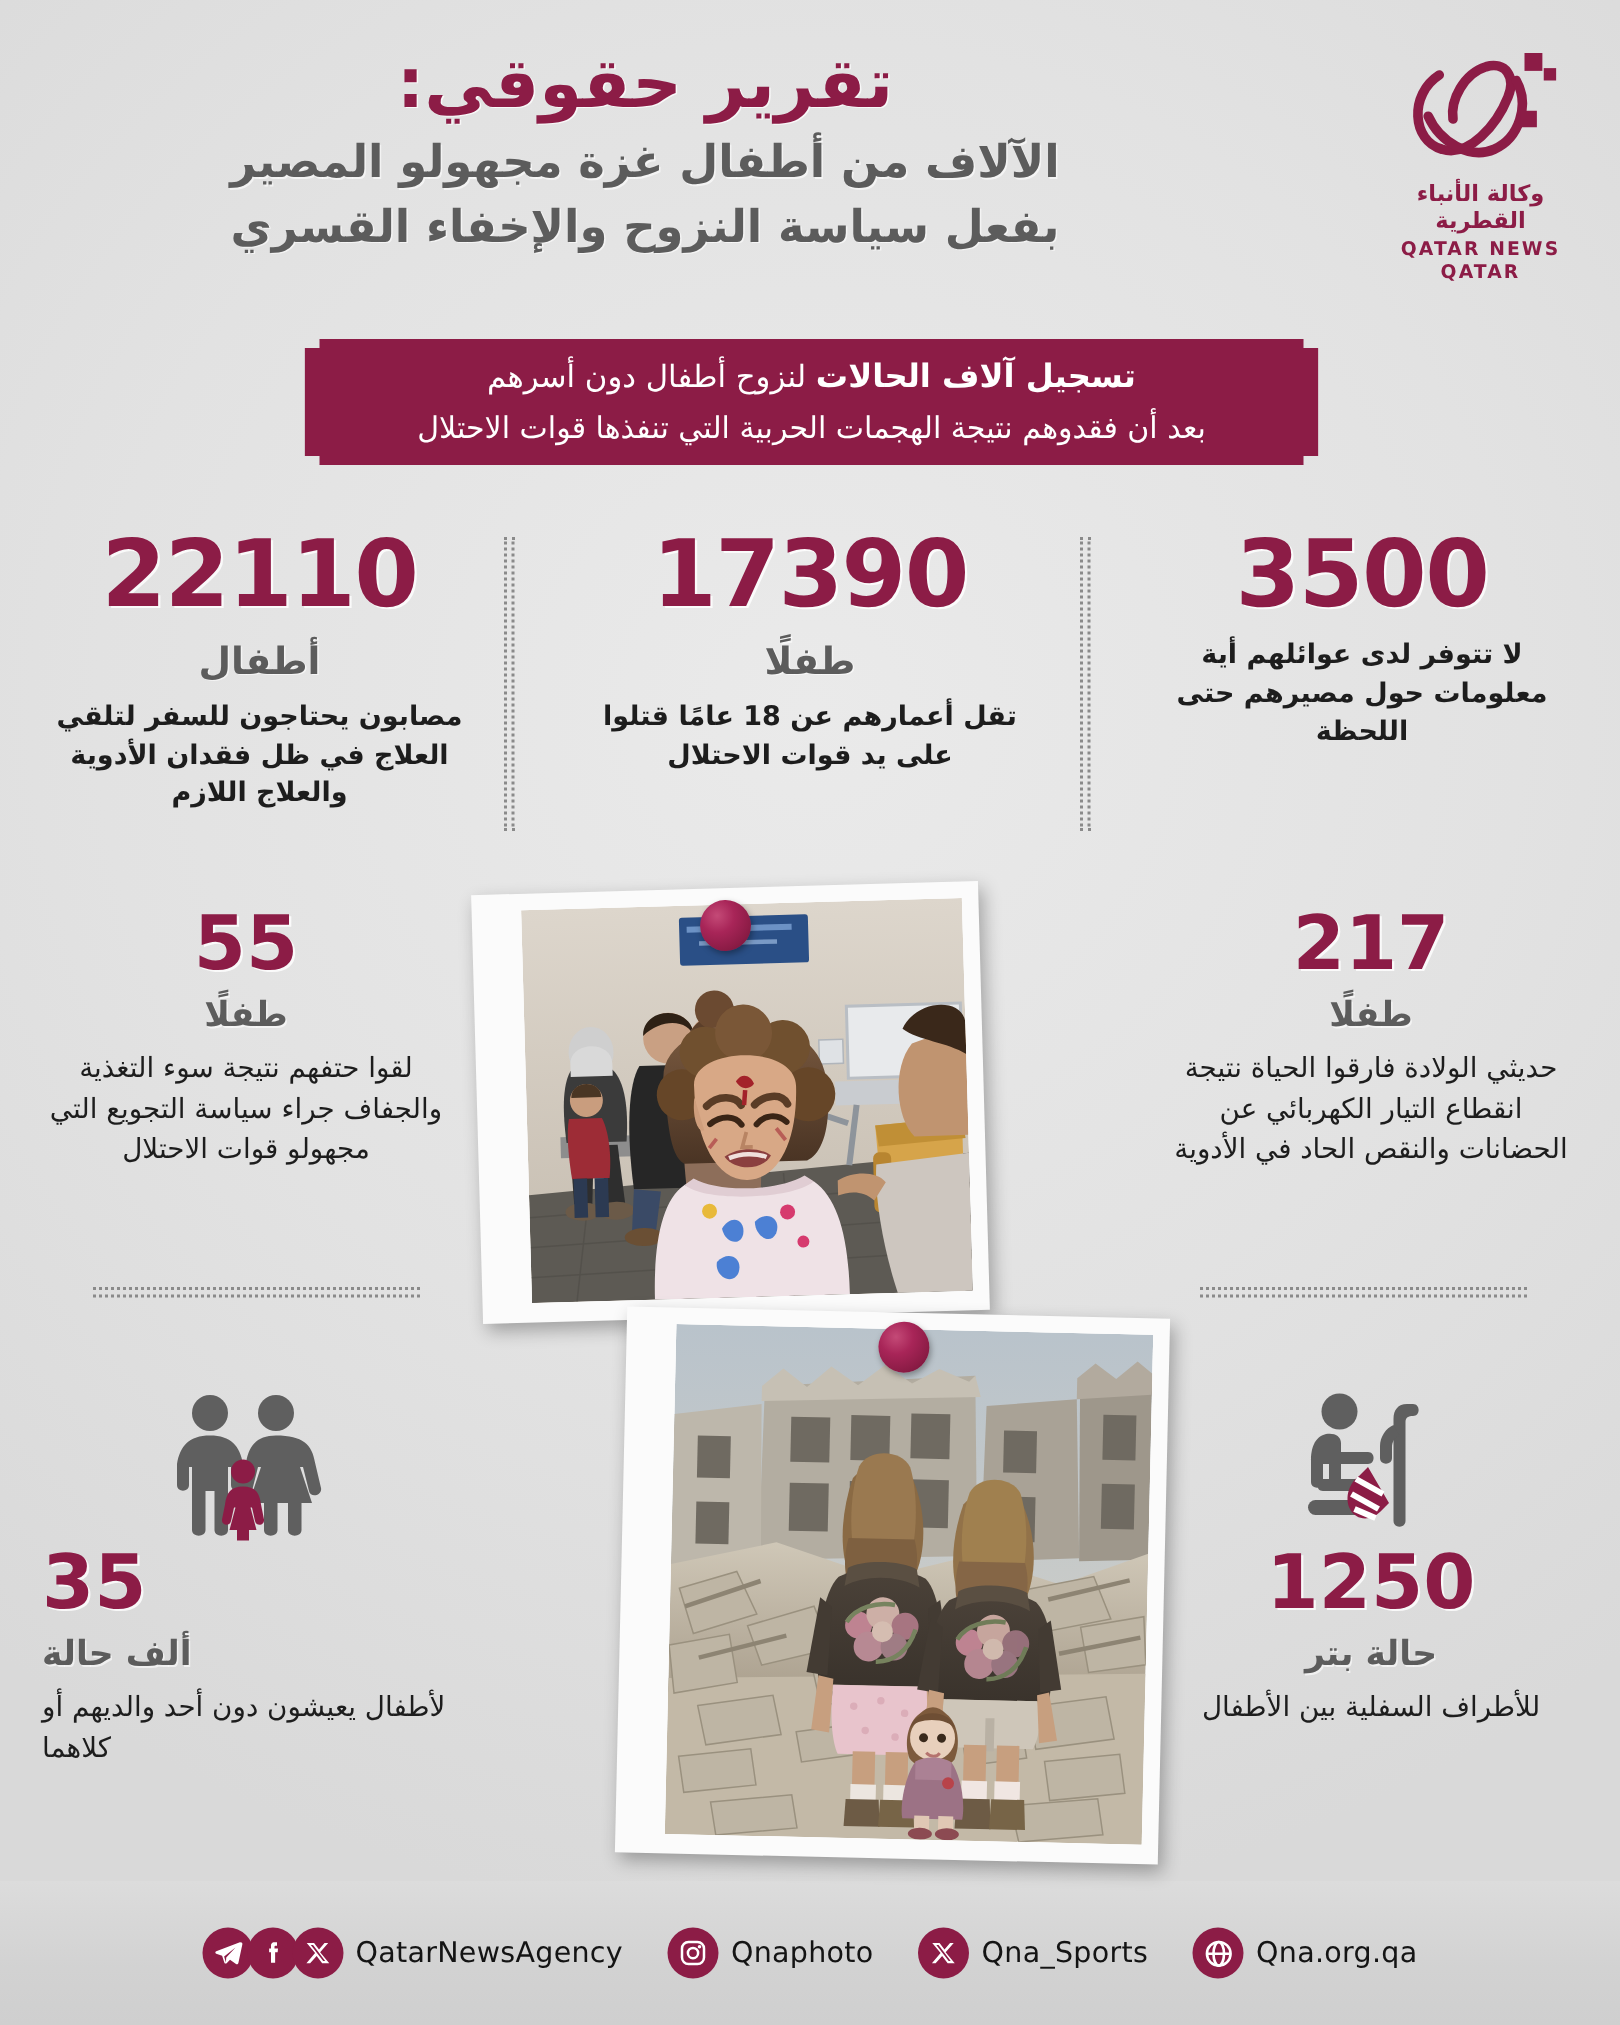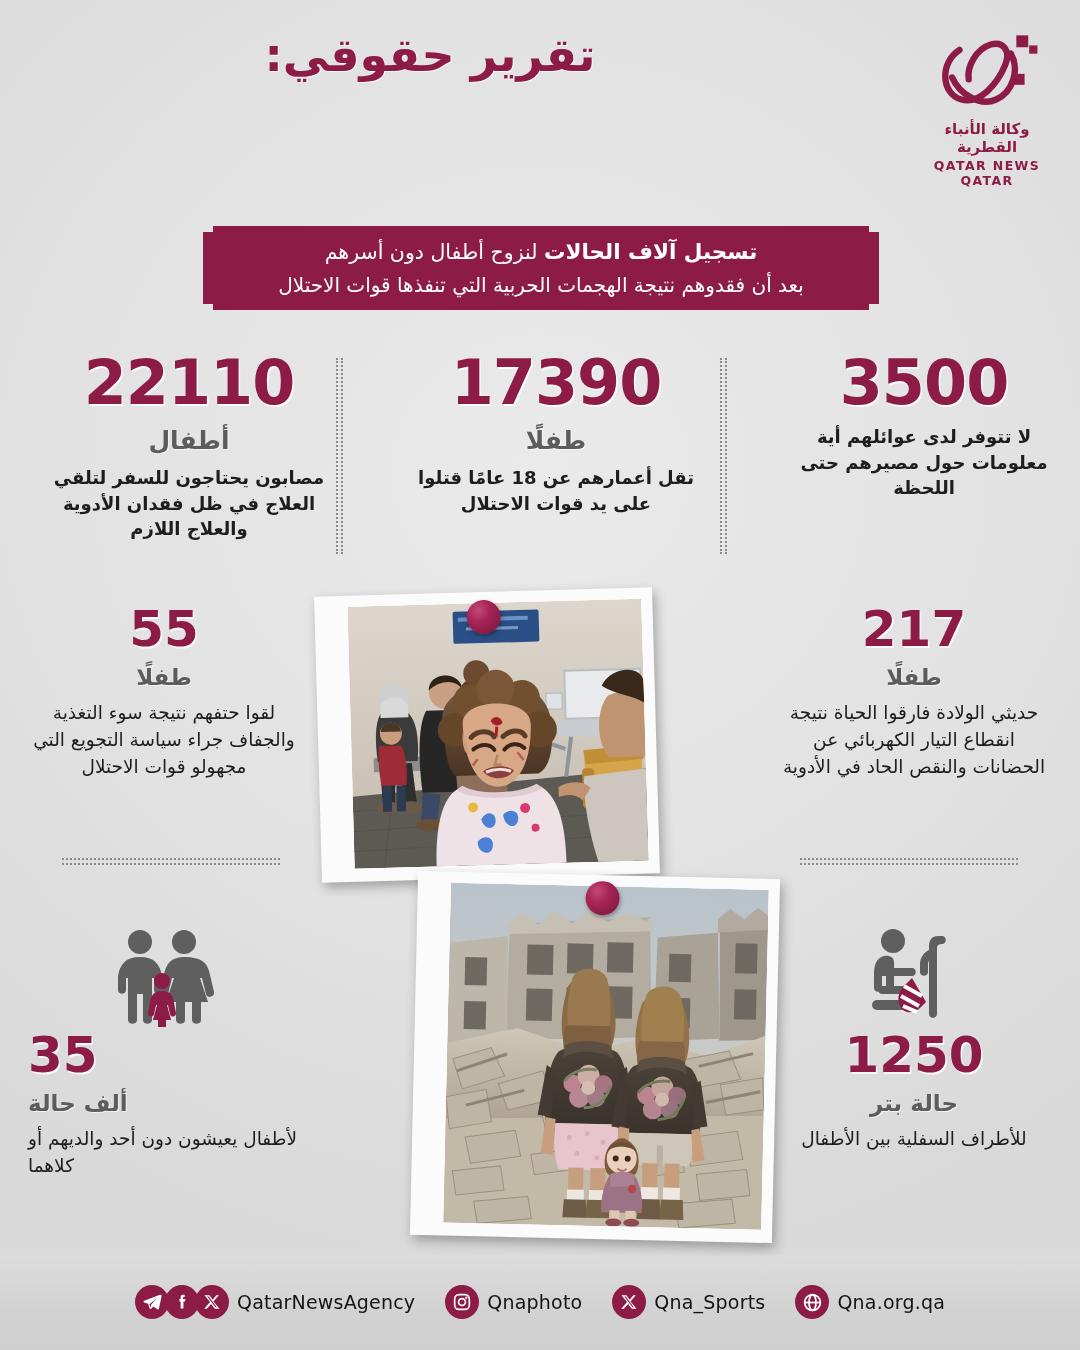--- a/index.html
+++ b/index.html
@@ -53,21 +53,21 @@
       0 calc(100% - 6px), 0 6px, 10px 6px);
     box-shadow:0 2px 6px rgba(0,0,0,.12);
   }
   .banner-inner{padding:0 26px;line-height:1.5;}
   .banner-l1{font-size:20.5px;font-weight:normal;}
   .banner-l1 b{font-weight:bold;font-size:21.5px;}
   .banner-l2{font-size:20px;font-weight:normal;margin-top:2px;}
 
   
   .row1{position:absolute;top:352px;left:0;width:1080px;height:215px;}
-  .col{position:absolute;top:0;text-align:center;direction:rtl;margin-left:16px;}
+  .col{position:absolute;top:0;text-align:center;direction:rtl;}
   .num{
     font-size:62px;font-weight:bold;color:#8c1c46;line-height:1;
     letter-spacing:-1px;direction:ltr;
     text-shadow:1.5px 1.5px 0 rgba(255,255,255,.8);
   }
   .unit{
     font-size:25px;font-weight:bold;color:#5c5c5c;margin-top:12px;
     text-shadow:1px 1px 0 rgba(255,255,255,.6);
   }
   .desc{
@@ -147,20 +147,24 @@
   .slabel{font-size:19px;color:#141414;margin-left:12px;margin-right:30px;font-weight:500;letter-spacing:.2px;}
 </style>
 </head>
 <body>
 
 <div class="page">
 
   <div class="header">
     <div class="title-wrap">
       <div class="title-main">تقرير حقوقي:</div>
+      <div class="title-sub">
+        <div>الآلاف من أطفال غزة مجهولو المصير</div>
+        <div>بفعل سياسة النزوح والإخفاء القسري</div>
+      </div>
     </div>
 
     <div class="logo">
       <svg class="logo-mark" viewBox="0 0 120 100">
         <g fill="none" stroke="#8c1c46" stroke-width="7" stroke-linecap="round">
           <path d="M30 26 C8 40 10 74 32 80 C52 86 72 62 80 42 C86 27 78 16 64 20 C48 25 38 44 40 58"></path>
           <path d="M86 30 C96 48 88 72 70 80 C52 88 30 74 22 56"></path>
         </g>
         <g fill="#8c1c46">
           <rect x="92" y="10" width="13" height="13"></rect>

